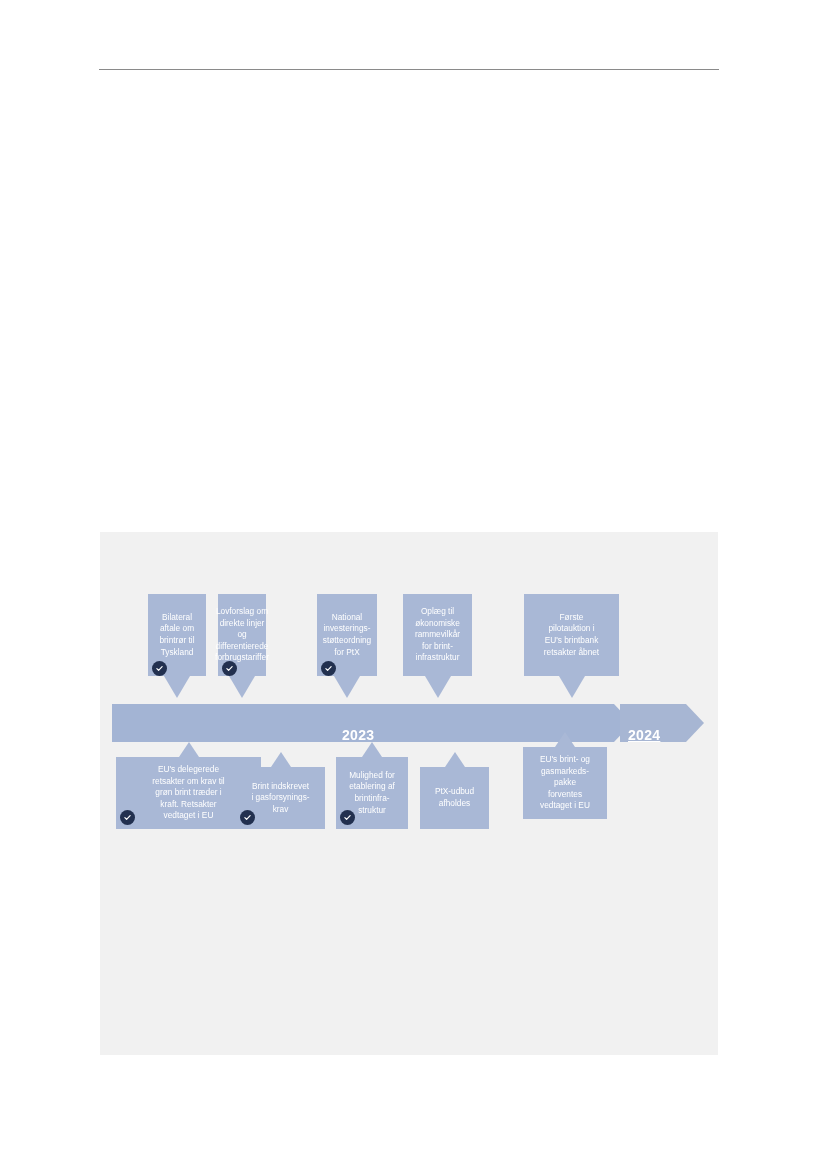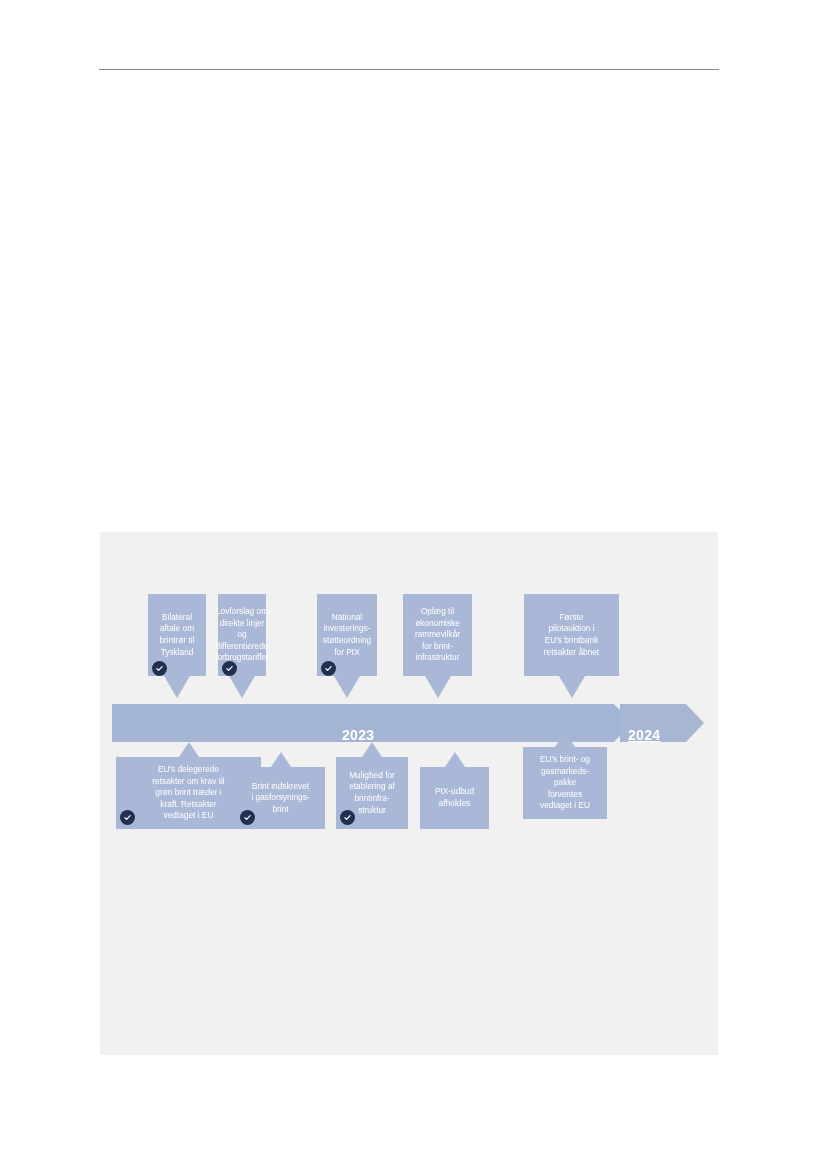--- a/index.html
+++ b/index.html
@@ -254,21 +254,21 @@
           <path d="M2.5 6.2 L4.8 8.5 L9.5 3.6" stroke="#ffffff" stroke-width="1.6" fill="none" stroke-linecap="round" stroke-linejoin="round"></path>
         </svg>
     </div>
   </div>
 
   <div class="milestone bottom" id="ms-bot-2">
     <div class="m-pointer"></div>
     <div class="m-box">
       <span class="m-text">Brint indskrevet
 i gasforsynings-
-brint</span>
+krav</span>
     </div>
     <div class="m-badge">
       <svg width="9" height="9" viewBox="0 0 12 12">
           <path d="M2.5 6.2 L4.8 8.5 L9.5 3.6" stroke="#ffffff" stroke-width="1.6" fill="none" stroke-linecap="round" stroke-linejoin="round"></path>
         </svg>
     </div>
   </div>
 
   <div class="milestone bottom" id="ms-bot-3">
     <div class="m-pointer"></div>

